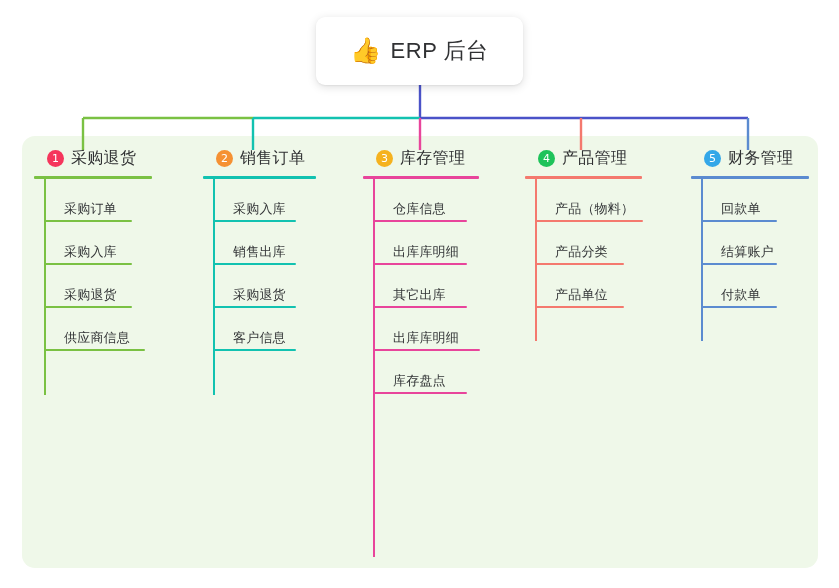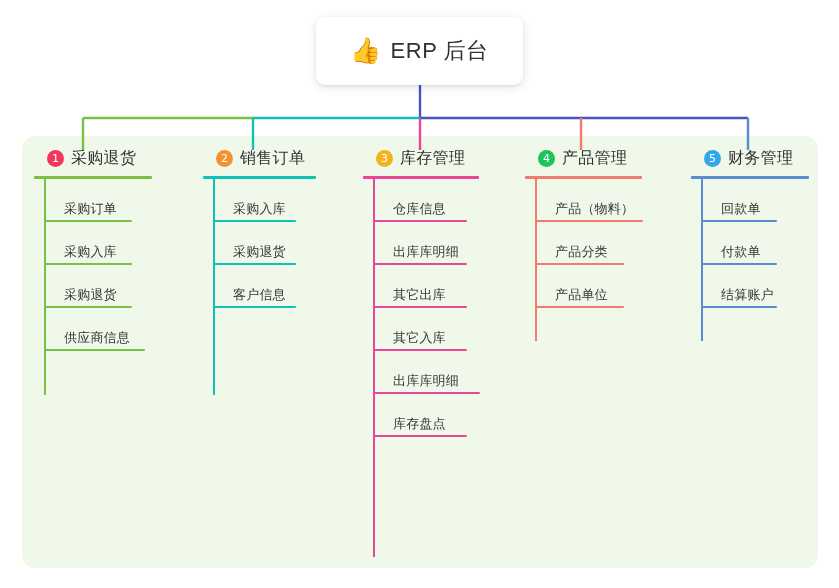--- a/index.html
+++ b/index.html
@@ -196,20 +196,24 @@
           <span class="col-title">销售订单</span>
         </div>
         <div class="head-rule" style="width: 113px; background: rgb(18, 194, 176);"></div>
         <div class="children">
           <div class="spine" style="background: rgb(18, 194, 176); height: 216px;"></div>
           <div class="leaf">
             <span class="leaf-label">采购入库</span>
             <div class="leaf-rule" style="width: 83px; background: rgb(18, 194, 176);"></div>
           </div>
           <div class="leaf">
+            <span class="leaf-label">销售出库</span>
+            <div class="leaf-rule" style="width: 83px; background: rgb(18, 194, 176);"></div>
+          </div>
+          <div class="leaf">
             <span class="leaf-label">采购退货</span>
             <div class="leaf-rule" style="width: 83px; background: rgb(18, 194, 176);"></div>
           </div>
           <div class="leaf">
             <span class="leaf-label">客户信息</span>
             <div class="leaf-rule" style="width: 83px; background: rgb(18, 194, 176);"></div>
           </div>
         </div>
       </div>
       <div class="column" style="left: 363px;">
@@ -226,24 +230,20 @@
           </div>
           <div class="leaf">
             <span class="leaf-label">出库库明细</span>
             <div class="leaf-rule" style="width: 94px; background: rgb(232, 69, 155);"></div>
           </div>
           <div class="leaf">
             <span class="leaf-label">其它出库</span>
             <div class="leaf-rule" style="width: 94px; background: rgb(232, 69, 155);"></div>
           </div>
           <div class="leaf">
-            <span class="leaf-label">其它入库</span>
-            <div class="leaf-rule" style="width: 94px; background: rgb(232, 69, 155);"></div>
-          </div>
-          <div class="leaf">
             <span class="leaf-label">出库库明细</span>
             <div class="leaf-rule" style="width: 107px; background: rgb(232, 69, 155);"></div>
           </div>
           <div class="leaf">
             <span class="leaf-label">库存盘点</span>
             <div class="leaf-rule" style="width: 94px; background: rgb(232, 69, 155);"></div>
           </div>
         </div>
       </div>
       <div class="column" style="left: 525px;">
@@ -274,24 +274,24 @@
           <span class="col-title">财务管理</span>
         </div>
         <div class="head-rule" style="width: 118px; background: rgb(91, 139, 208);"></div>
         <div class="children">
           <div class="spine" style="background: rgb(91, 139, 208); height: 162px;"></div>
           <div class="leaf">
             <span class="leaf-label">回款单</span>
             <div class="leaf-rule" style="width: 76px; background: rgb(91, 139, 208);"></div>
           </div>
           <div class="leaf">
+            <span class="leaf-label">结算账户</span>
+            <div class="leaf-rule" style="width: 76px; background: rgb(91, 139, 208);"></div>
+          </div>
+          <div class="leaf">
             <span class="leaf-label">付款单</span>
             <div class="leaf-rule" style="width: 76px; background: rgb(91, 139, 208);"></div>
           </div>
-          <div class="leaf">
-            <span class="leaf-label">结算账户</span>
-            <div class="leaf-rule" style="width: 76px; background: rgb(91, 139, 208);"></div>
-          </div>
         </div>
       </div>
     </div>
 
 </div>
 
 </body></html>

